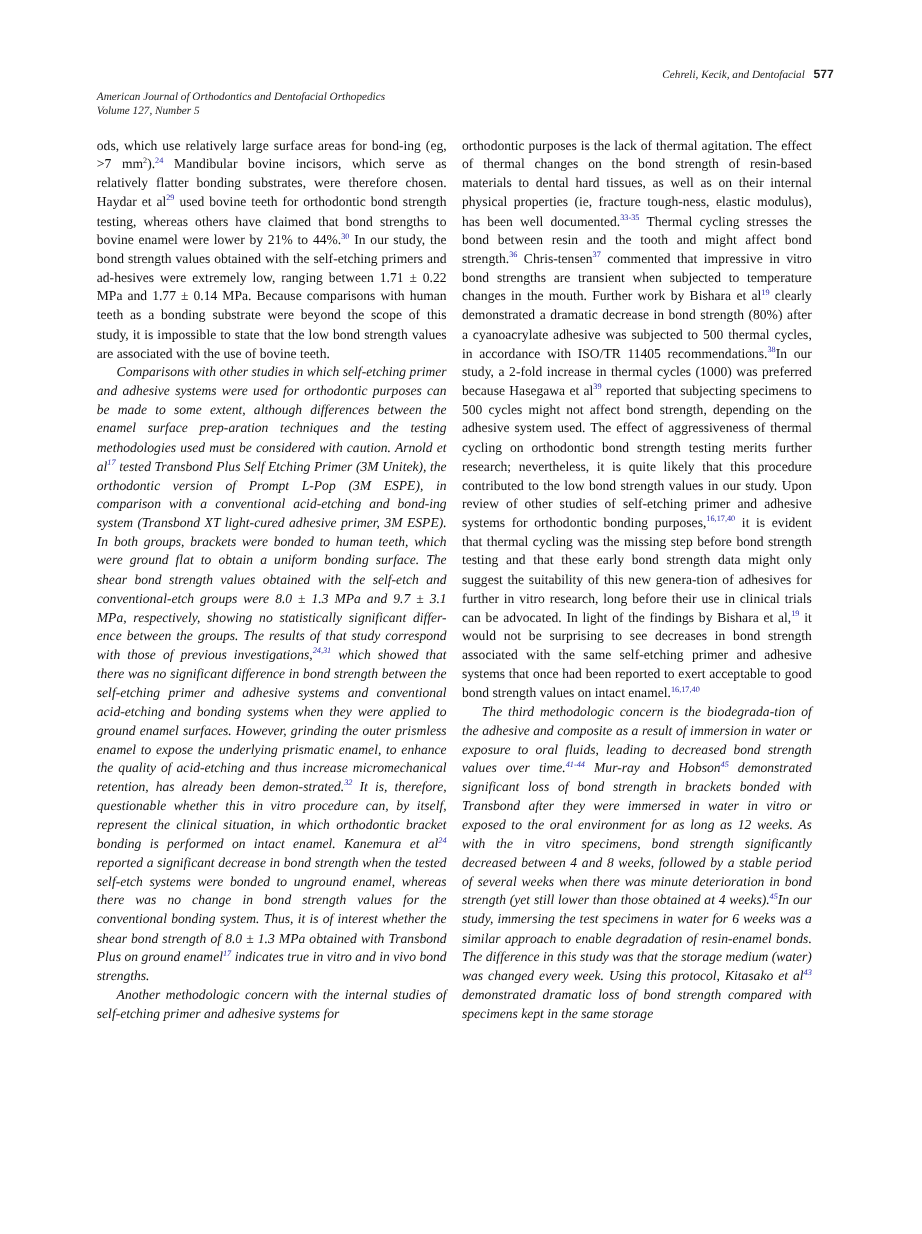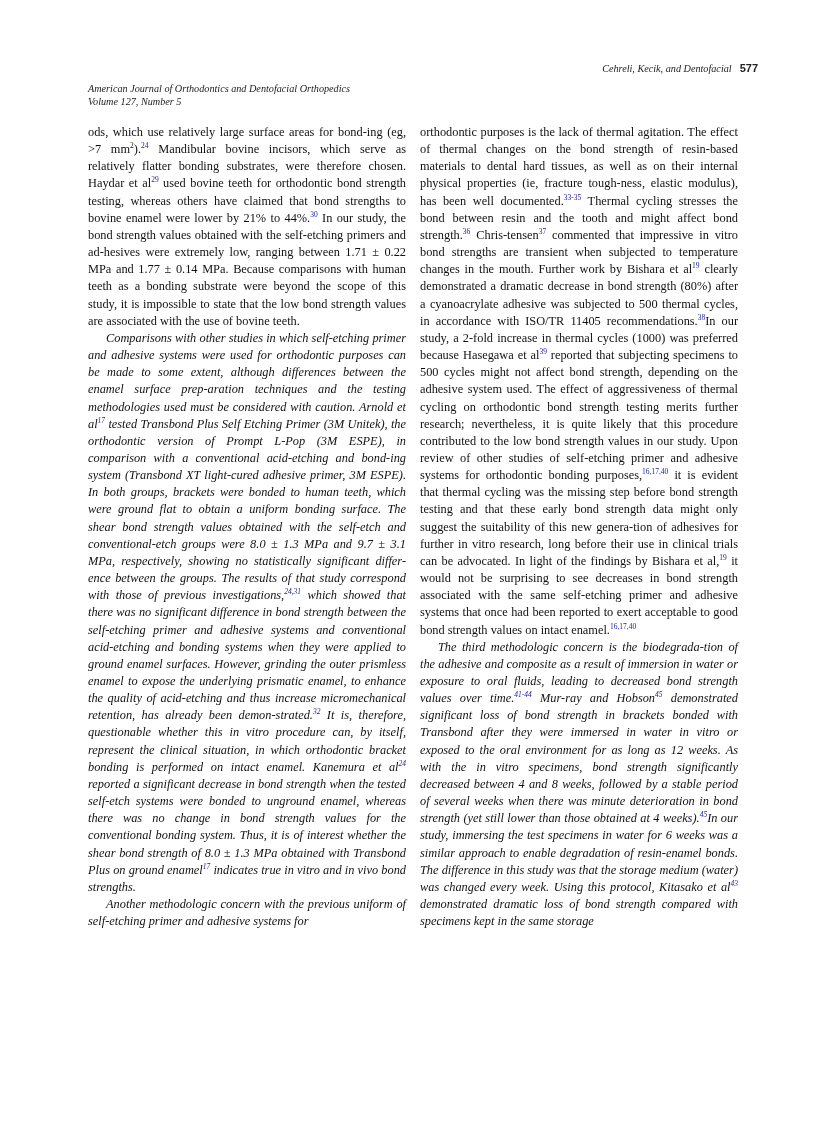--- a/index.html
+++ b/index.html
@@ -23,19 +23,19 @@
   <div>American Journal of Orthodontics and Dentofacial Orthopedics</div>
   <div>Volume 127, Number 5</div>
 </div>
 <div class="hdr-right">
   <span class="authors">Cehreli, Kecik, and Dentofacial</span><span class="pg">577</span>
 </div>
 
 <div class="col left">
   <p><span>ods, which use relatively large surface areas for bond-ing (eg, &gt;7 mm</span><sup>2</sup><span>).</span><sup class="ref">24</sup><span> Mandibular bovine incisors, which serve as relatively flatter bonding substrates, were therefore chosen. Haydar et al</span><sup class="ref">29</sup><span> used bovine teeth for orthodontic bond strength testing, whereas others have claimed that bond strengths to bovine enamel were lower by 21% to 44%.</span><sup class="ref">30</sup><span> In our study, the bond strength values obtained with the self-etching primers and ad-hesives were extremely low, ranging between 1.71 ± 0.22 MPa and 1.77 ± 0.14 MPa. Because comparisons with human teeth as a bonding substrate were beyond the scope of this study, it is impossible to state that the low bond strength values are associated with the use of bovine teeth.</span></p>
   <p class="indent"><span>Comparisons with other studies in which self-etching primer and adhesive systems were used for orthodontic purposes can be made to some extent, although differences between the enamel surface prep-aration techniques and the testing methodologies used must be considered with caution. Arnold et al</span><sup class="ref">17</sup><span> tested Transbond Plus Self Etching Primer (3M Unitek), the orthodontic version of Prompt L-Pop (3M ESPE), in comparison with a conventional acid-etching and bond-ing system (Transbond XT light-cured adhesive primer, 3M ESPE). In both groups, brackets were bonded to human teeth, which were ground flat to obtain a uniform bonding surface. The shear bond strength values obtained with the self-etch and conventional-etch groups were 8.0 ± 1.3 MPa and 9.7 ± 3.1 MPa, respectively, showing no statistically significant differ-ence between the groups. The results of that study correspond with those of previous investigations,</span><sup class="ref">24,31</sup><span> which showed that there was no significant difference in bond strength between the self-etching primer and adhesive systems and conventional acid-etching and bonding systems when they were applied to ground enamel surfaces. However, grinding the outer prismless enamel to expose the underlying prismatic enamel, to enhance the quality of acid-etching and thus increase micromechanical retention, has already been demon-strated.</span><sup class="ref">32</sup><span> It is, therefore, questionable whether this in vitro procedure can, by itself, represent the clinical situation, in which orthodontic bracket bonding is performed on intact enamel. Kanemura et al</span><sup class="ref">24</sup><span> reported a significant decrease in bond strength when the tested self-etch systems were bonded to unground enamel, whereas there was no change in bond strength values for the conventional bonding system. Thus, it is of interest whether the shear bond strength of 8.0 ± 1.3 MPa obtained with Transbond Plus on ground enamel</span><sup class="ref">17</sup><span> indicates true in vitro and in vivo bond strengths.</span></p>
-  <p class="indent"><span>Another methodologic concern with the previous uniform of self-etching primer and adhesive systems for</span></p>
+  <p class="indent"><span>Another methodologic concern with the internal studies of self-etching primer and adhesive systems for</span></p>
 </div>
 
 <div class="col right">
   <p><span>orthodontic purposes is the lack of thermal agitation. The effect of thermal changes on the bond strength of resin-based materials to dental hard tissues, as well as on their internal physical properties (ie, fracture tough-ness, elastic modulus), has been well documented.</span><sup class="ref">33-35</sup><span> Thermal cycling stresses the bond between resin and the tooth and might affect bond strength.</span><sup class="ref">36</sup><span> Chris-tensen</span><sup class="ref">37</sup><span> commented that impressive in vitro bond strengths are transient when subjected to temperature changes in the mouth. Further work by Bishara et al</span><sup class="ref">19</sup><span> clearly demonstrated a dramatic decrease in bond strength (80%) after a cyanoacrylate adhesive was subjected to 500 thermal cycles, in accordance with ISO/TR 11405 recommendations.</span><sup class="ref">38</sup><span>In our study, a 2-fold increase in thermal cycles (1000) was preferred because Hasegawa et al</span><sup class="ref">39</sup><span> reported that subjecting specimens to 500 cycles might not affect bond strength, depending on the adhesive system used. The effect of aggressiveness of thermal cycling on orthodontic bond strength testing merits further research; nevertheless, it is quite likely that this procedure contributed to the low bond strength values in our study. Upon review of other studies of self-etching primer and adhesive systems for orthodontic bonding purposes,</span><sup class="ref">16,17,40</sup><span> it is evident that thermal cycling was the missing step before bond strength testing and that these early bond strength data might only suggest the suitability of this new genera-tion of adhesives for further in vitro research, long before their use in clinical trials can be advocated. In light of the findings by Bishara et al,</span><sup class="ref">19</sup><span> it would not be surprising to see decreases in bond strength associated with the same self-etching primer and adhesive systems that once had been reported to exert acceptable to good bond strength values on intact enamel.</span><sup class="ref">16,17,40</sup></p>
   <p class="indent"><span>The third methodologic concern is the biodegrada-tion of the adhesive and composite as a result of immersion in water or exposure to oral fluids, leading to decreased bond strength values over time.</span><sup class="ref">41-44</sup><span> Mur-ray and Hobson</span><sup class="ref">45</sup><span> demonstrated significant loss of bond strength in brackets bonded with Transbond after they were immersed in water in vitro or exposed to the oral environment for as long as 12 weeks. As with the in vitro specimens, bond strength significantly decreased between 4 and 8 weeks, followed by a stable period of several weeks when there was minute deterioration in bond strength (yet still lower than those obtained at 4 weeks).</span><sup class="ref">45</sup><span>In our study, immersing the test specimens in water for 6 weeks was a similar approach to enable degradation of resin-enamel bonds. The difference in this study was that the storage medium (water) was changed every week. Using this protocol, Kitasako et al</span><sup class="ref">43</sup><span> demonstrated dramatic loss of bond strength compared with specimens kept in the same storage</span></p>
 </div>
 
 </body></html>

